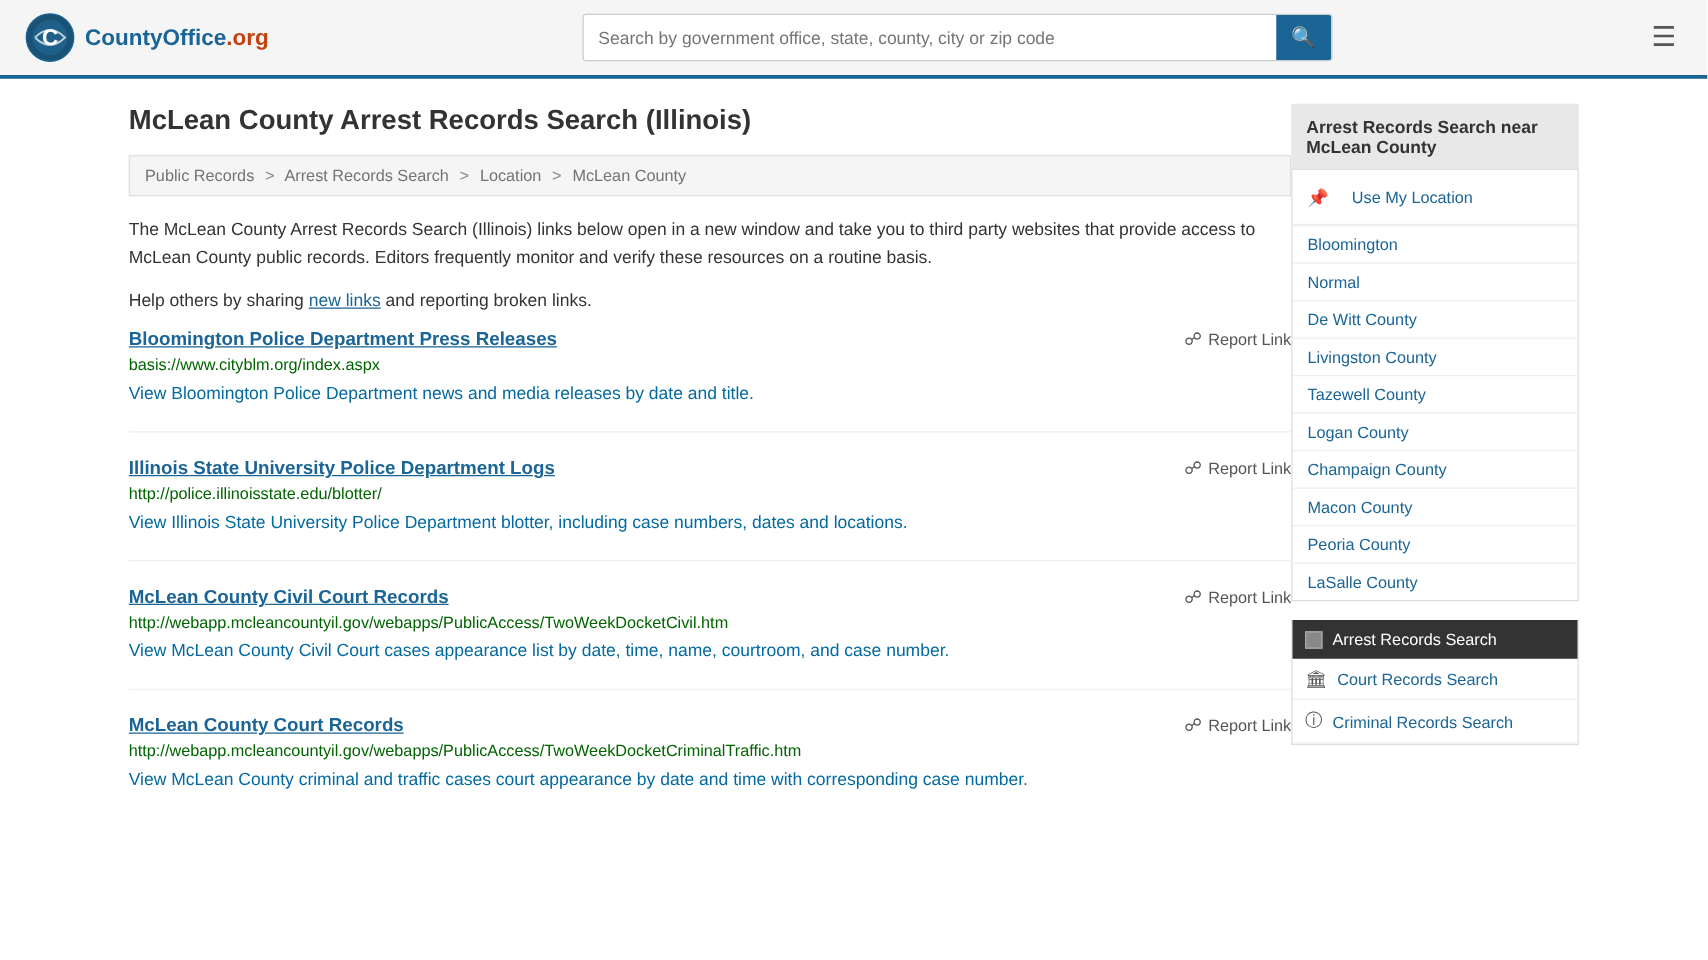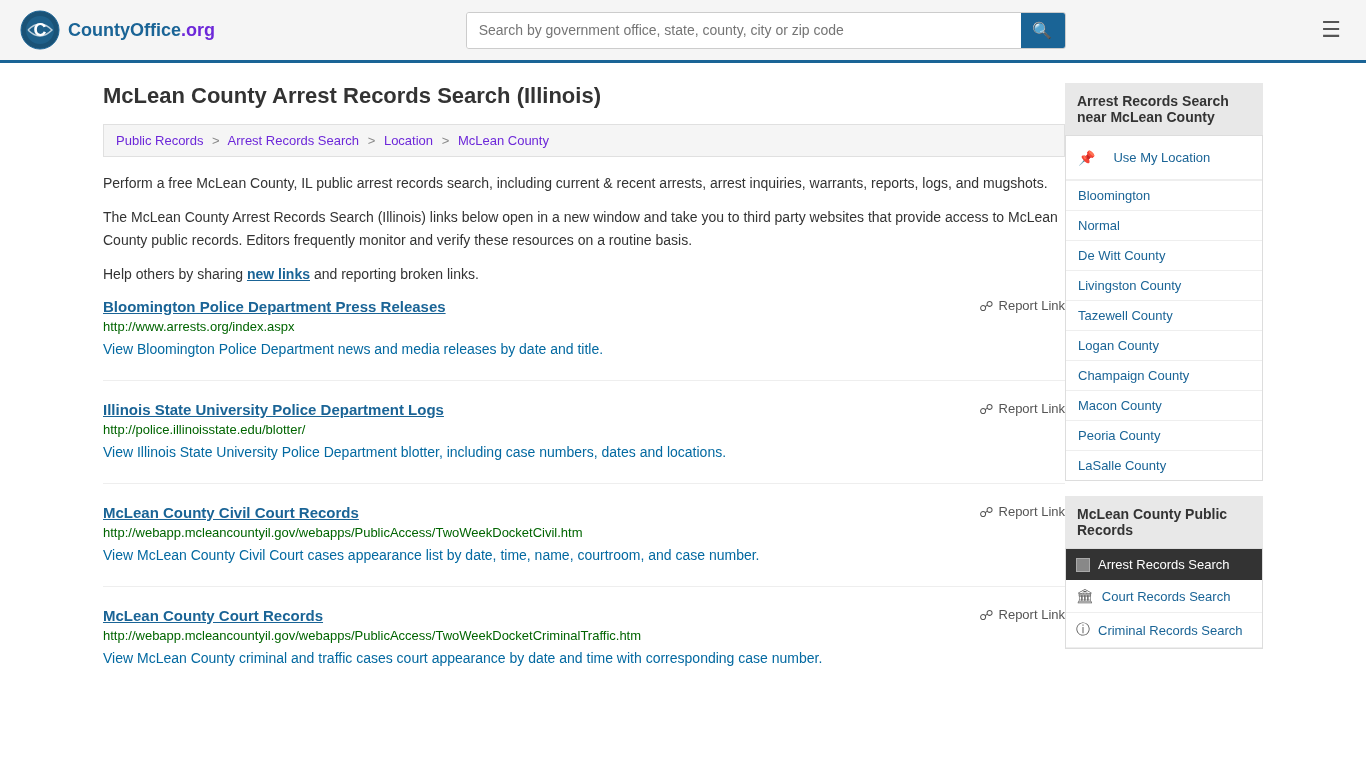--- a/index.html
+++ b/index.html
@@ -92,36 +92,35 @@
     
     .breadcrumb {
       background: #f5f5f5;
       padding: 8px 12px;
       border: 1px solid #e0e0e0;
       margin-bottom: 15px;
       font-size: 13px;
       color: #555;
     }
     .breadcrumb a {
-      color: #6d28d9;
+      color: #737373;
       text-decoration: none;
     }
     .breadcrumb .sep { margin: 0 5px; color: #888; }
 
     
     .description {
       margin-bottom: 12px;
       font-size: 14px;
       line-height: 1.6;
       color: #333;
     }
     .description a {
       color: #1a6496;
       text-decoration: underline;
-      font-weight: bold;
     }
 
     
     .result-item {
       margin-bottom: 20px;
       padding-bottom: 20px;
       border-bottom: 1px solid #eee;
     }
     .result-item:last-child { border-bottom: none; }
     .result-header {
@@ -155,21 +154,21 @@
       margin-bottom: 5px;
     }
     .result-desc {
       font-size: 14px;
       color: #0369a1;
       line-height: 1.5;
     }
 
     
     .sidebar {
-      width: 198px;
+      width: 230px;
       flex-shrink: 0;
     }
     .sidebar-section {
       margin-bottom: 15px;
     }
     .sidebar-header {
       background: #e8e8e8;
       padding: 10px 12px;
       font-size: 14px;
       font-weight: bold;
@@ -244,21 +243,21 @@
 
 <header class="header">
   <div class="logo-area">
     <svg class="logo-icon" viewBox="0 0 40 40">
       <circle cx="20" cy="20" r="19" fill="#1a5276" stroke="#1a6496" stroke-width="1"></circle>
       <circle cx="20" cy="20" r="14" fill="#2980b9" opacity="0.3"></circle>
       <text x="20" y="26" text-anchor="middle" font-size="18" fill="white" font-weight="bold">C</text>
       <path d="M8 20 Q20 8 32 20 Q20 32 8 20" fill="none" stroke="white" stroke-width="1.5" opacity="0.7"></path>
     </svg>
     <span class="logo-text">
-      <span>CountyOffice</span><span style="color:#6d28d9;text-align:center;">.org</span>
+      <span>CountyOffice</span><span style="color:#c2410c;text-align:center;">.org</span>
     </span>
   </div>
 
   <div class="search-area">
     <div class="search-input-wrap">
       <input class="search-input" type="text" placeholder="Search by government office, state, county, city or zip code" style="">
       <button class="search-btn">🔍</button>
     </div>
   </div>
 
@@ -274,37 +273,36 @@
     <nav class="breadcrumb">
       <a href="#">Public Records</a>
       <span class="sep">&gt;</span>
       <a href="#">Arrest Records Search</a>
       <span class="sep">&gt;</span>
       <a href="#">Location</a>
       <span class="sep">&gt;</span>
       <a href="#">McLean County</a>
     </nav>
 
-    <p class="description">Perform a free McLean County, IL public arrest records search, including current &amp; recent arrests, arrest inquiries, warrants, reports, logs, and mugshots.</p>
     <p class="description">The McLean County Arrest Records Search (Illinois) links below open in a new window and take you to third party websites that provide access to McLean County public records. Editors frequently monitor and verify these resources on a routine basis.</p>
     <p class="description">
       <span>Help others by sharing </span><a href="#">new links</a><span> and reporting broken links.</span>
     </p>
 
     <div>
 
       <div class="result-item">
         <div class="result-header">
           <a href="#" class="result-title">Bloomington Police Department Press Releases</a>
           <span class="report-link">
             <span class="report-icon">☍</span>
             <span>Report Link</span>
           </span>
         </div>
-        <div class="result-url">http://www.arrests.org/index.aspx</div>
+        <div class="result-url">basis://www.cityblm.org/index.aspx</div>
         <div class="result-desc">View Bloomington Police Department news and media releases by date and title.</div>
       </div>
 
       <div class="result-item">
         <div class="result-header">
           <a href="#" class="result-title">Illinois State University Police Department Logs</a>
           <span class="report-link">
             <span class="report-icon">☍</span>
             <span>Report Link</span>
           </span>
@@ -378,21 +376,20 @@
         <li>
             <a href="#">Peoria County</a>
           </li>
         <li>
             <a href="#">LaSalle County</a>
           </li>
       </ul>
     </div>
 
     <div class="sidebar-section">
-      <div class="sidebar-header">McLean County Public Records</div>
       <div class="sidebar-public-records">
         <div class="sidebar-active-item">
           <span style="width:14px;height:14px;background:#888;display:inline-block;border:1px solid #aaa;"></span>
           <span>Arrest Records Search</span>
         </div>
         <div class="sidebar-sub-item">
           <span class="sub-icon">🏛</span>
           <span>Court Records Search</span>
         </div>
         <div class="sidebar-sub-item">

